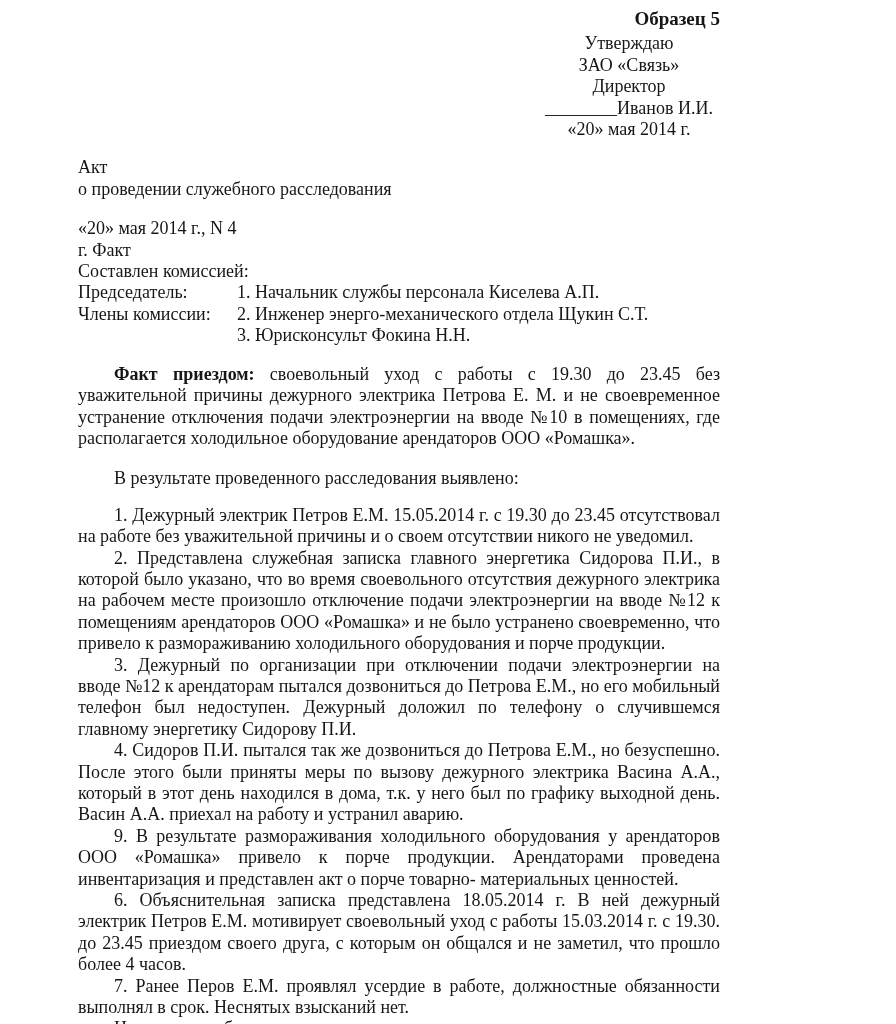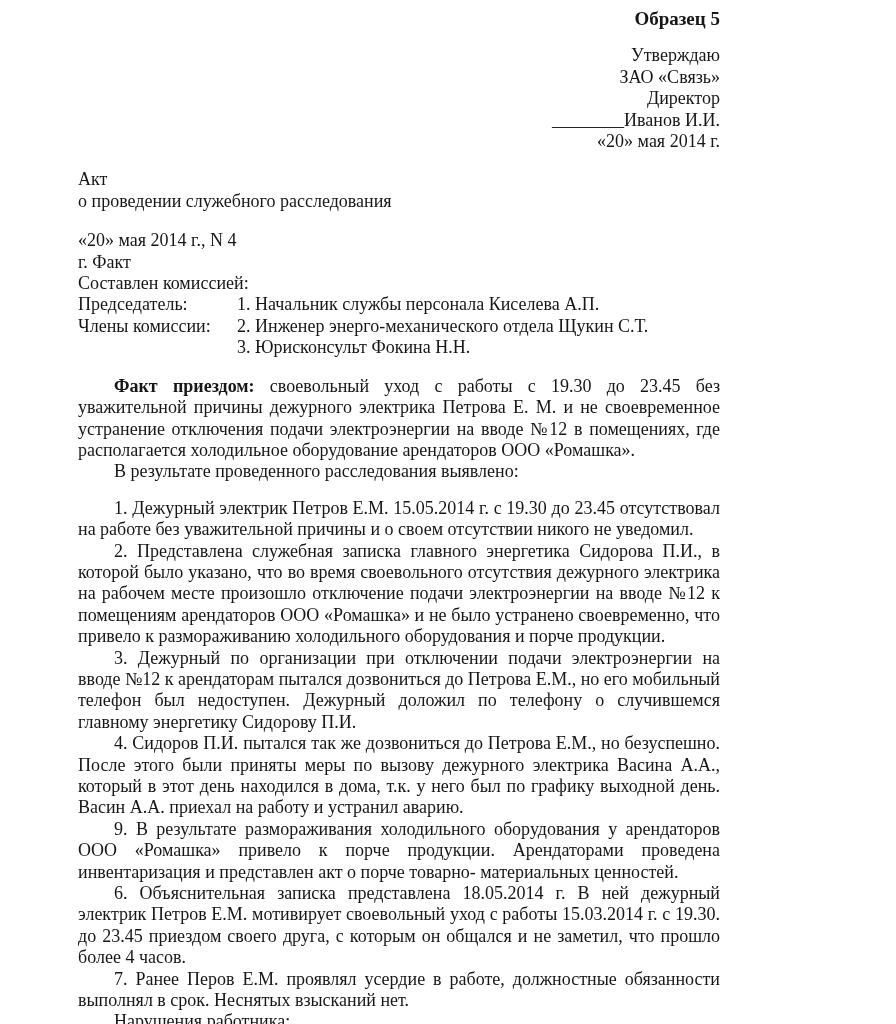--- a/index.html
+++ b/index.html
@@ -22,23 +22,23 @@
     height: 1024px;
     padding: 8px 66px 16px 78px;
   }
   .sample-label {
     text-align: right;
     font-weight: bold;
     font-size: 19px;
   }
   .approval {
     margin-left: auto;
-    margin-top: 16px;
+    margin-top: 4px;
     width: 182px;
-    text-align: right;
+    text-align: center;
   }
   .doc-title {
     text-align: left;
     margin-top: 17px;
   }
   .meta {
     margin-top: 18px;
   }
   .commission-row {
     display: flex;
@@ -47,21 +47,21 @@
     flex: none;
     width: 159px;
   }
   p { margin: 0; }
   .para {
     text-align: justify;
     text-align-last: left;
   }
   .indent { text-indent: 36px; }
   .fact-para { margin-top: 17px; }
-  .findings-intro { }
+  .findings-intro { margin-top: 19px; }
   .findings { margin-top: 15px; }
   b { font-weight: bold; }
 </style>
 </head>
 <body>
 
 <div class="page">
 
   <div class="sample-label">Образец 5</div>
 
@@ -89,21 +89,21 @@
     <div class="commission-row">
       <span class="role">Члены комиссии:</span>
       <span>2. Инженер энерго-механического отдела Щукин С.Т.</span>
     </div>
     <div class="commission-row">
       <span class="role"></span>
       <span>3. Юрисконсульт Фокина Н.Н.</span>
     </div>
   </div>
 
-  <p class="para indent fact-para"><b>Факт приездом:</b> <span>своевольный уход с работы с 19.30 до 23.45 без уважительной причины дежурного электрика Петрова Е. М. и не своевременное устранение отключения подачи электроэнергии на вводе №12 в помещениях, где располагается холодильное оборудование арендаторов ООО «Ромашка».</span></p>
+  <p class="para indent fact-para"><b>Факт приездом:</b> <span>своевольный уход с работы с 19.30 до 23.45 без уважительной причины дежурного электрика Петрова Е. М. и не своевременное устранение отключения подачи электроэнергии на вводе №10 в помещениях, где располагается холодильное оборудование арендаторов ООО «Ромашка».</span></p>
 
   <p class="indent findings-intro">В результате проведенного расследования выявлено:</p>
 
   <div class="findings">
     <p class="para indent">1. Дежурный электрик Петров Е.М. 15.05.2014 г. с 19.30 до 23.45 отсутствовал на работе без уважительной причины и о своем отсутствии никого не уведомил.</p>
     <p class="para indent">2. Представлена служебная записка главного энергетика Сидорова П.И., в которой было указано, что во время своевольного отсутствия дежурного электрика на рабочем месте произошло отключение подачи электроэнергии на вводе №12 к помещениям арендаторов ООО «Ромашка» и не было устранено своевременно, что привело к размораживанию холодильного оборудования и порче продукции.</p>
     <p class="para indent">3. Дежурный по организации при отключении подачи электроэнергии на вводе №12 к арендаторам пытался дозвониться до Петрова Е.М., но его мобильный телефон был недоступен. Дежурный доложил по телефону о случившемся главному энергетику Сидорову П.И.</p>
     <p class="para indent">4. Сидоров П.И. пытался так же дозвониться до Петрова Е.М., но безуспешно. После этого были приняты меры по вызову дежурного электрика Васина А.А., который в этот день находился в дома, т.к. у него был по графику выходной день. Васин А.А. приехал на работу и устранил аварию.</p>
     <p class="para indent">9. В результате размораживания холодильного оборудования у арендаторов ООО «Ромашка» привело к порче продукции. Арендаторами проведена инвентаризация и представлен акт о порче товарно- материальных ценностей.</p>
     <p class="para indent">6. Объяснительная записка представлена 18.05.2014 г. В ней дежурный электрик Петров Е.М. мотивирует своевольный уход с работы 15.03.2014 г. с 19.30. до 23.45 приездом своего друга, с которым он общался и не заметил, что прошло более 4 часов.</p>

